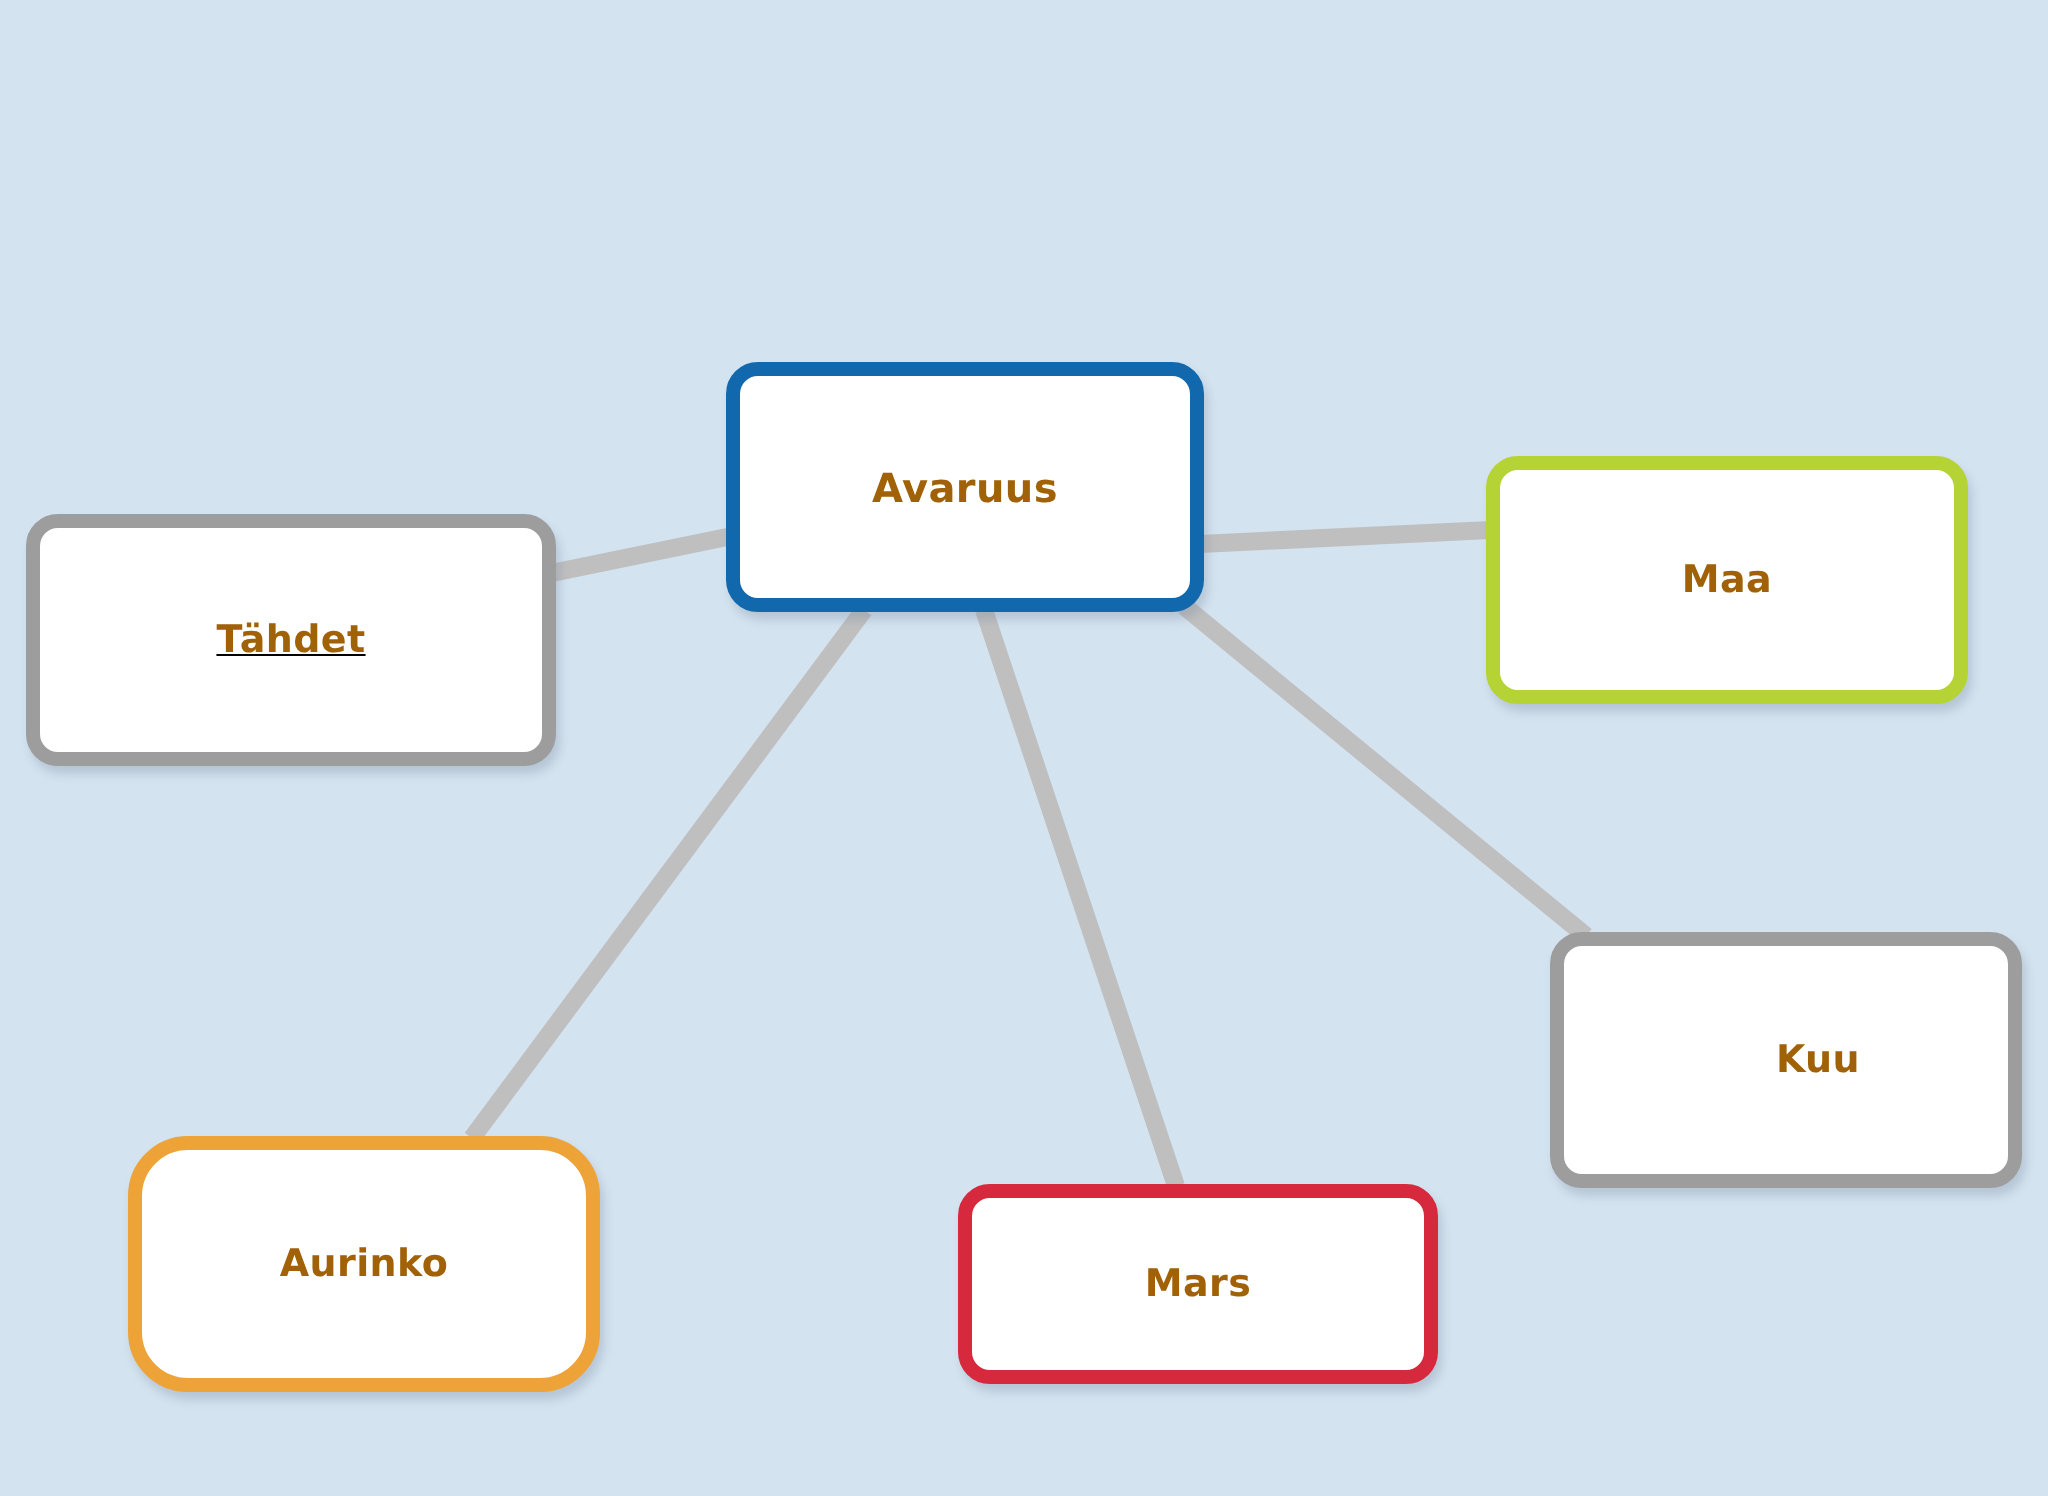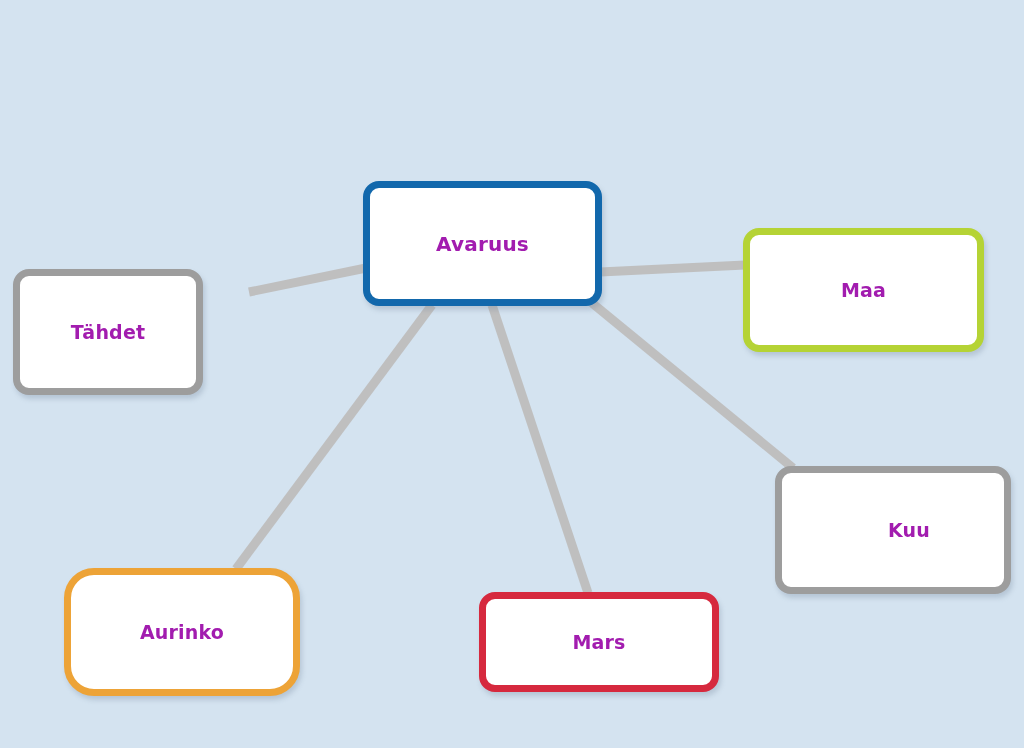--- a/index.html
+++ b/index.html
@@ -36,21 +36,21 @@
     display: flex;
     align-items: center;
     justify-content: center;
     box-shadow: 2px 4px 5px rgba(120, 140, 160, 0.33);
     z-index: 5;
   }
   .node-label {
     font-family: "DejaVu Sans", sans-serif;
     font-weight: bold;
     font-size: 19px;
-    color: #a21caf;
+    color: #a16207;
     letter-spacing: 0.2px;
     text-align: center;
     line-height: 1.1;
     white-space: nowrap;
   }
   .node.central .node-label {
     font-size: 20px;
   }
 </style>
 </head>
@@ -63,21 +63,21 @@
       <line x1="600" y1="272" x2="745" y2="265" stroke="#bfbfbf" stroke-width="9" stroke-linecap="butt"></line>
       <line x1="592" y1="303" x2="793" y2="468" stroke="#bfbfbf" stroke-width="9" stroke-linecap="butt"></line>
       <line x1="492" y1="305" x2="588" y2="593" stroke="#bfbfbf" stroke-width="9" stroke-linecap="butt"></line>
       <line x1="432" y1="305" x2="236" y2="569" stroke="#bfbfbf" stroke-width="9" stroke-linecap="butt"></line>
     </svg>
 
   <div class="node central" style="left: 363px; top: 181px; width: 239px; height: 125px; border-width: 7px; border-color: rgb(18, 104, 172); background: rgb(255, 255, 255);">
     <span class="node-label">Avaruus</span>
   </div>
 
-  <div class="node" style="left: 13px; top: 269px; width: 190px; height: 126px; border-width: 7px; border-color: rgb(157, 157, 157); background: rgb(255, 255, 255);">
+  <div class="node" style="left: 13px; top: 257px; width: 265px; height: 126px; border-width: 7px; border-color: rgb(157, 157, 157); background: rgb(255, 255, 255); text-decoration: underline;">
     <span class="node-label">Tähdet</span>
   </div>
 
   <div class="node" style="left: 743px; top: 228px; width: 241px; height: 124px; border-width: 7px; border-color: rgb(181, 211, 53); background: rgb(255, 255, 255); justify-content: center;">
     <span class="node-label">Maa</span>
   </div>
 
   <div class="node" style="left: 775px; top: 466px; width: 236px; height: 128px; border-width: 7px; border-color: rgb(157, 157, 157); background: rgb(255, 255, 255); padding-left: 32px;">
     <span class="node-label">Kuu</span>
   </div>

